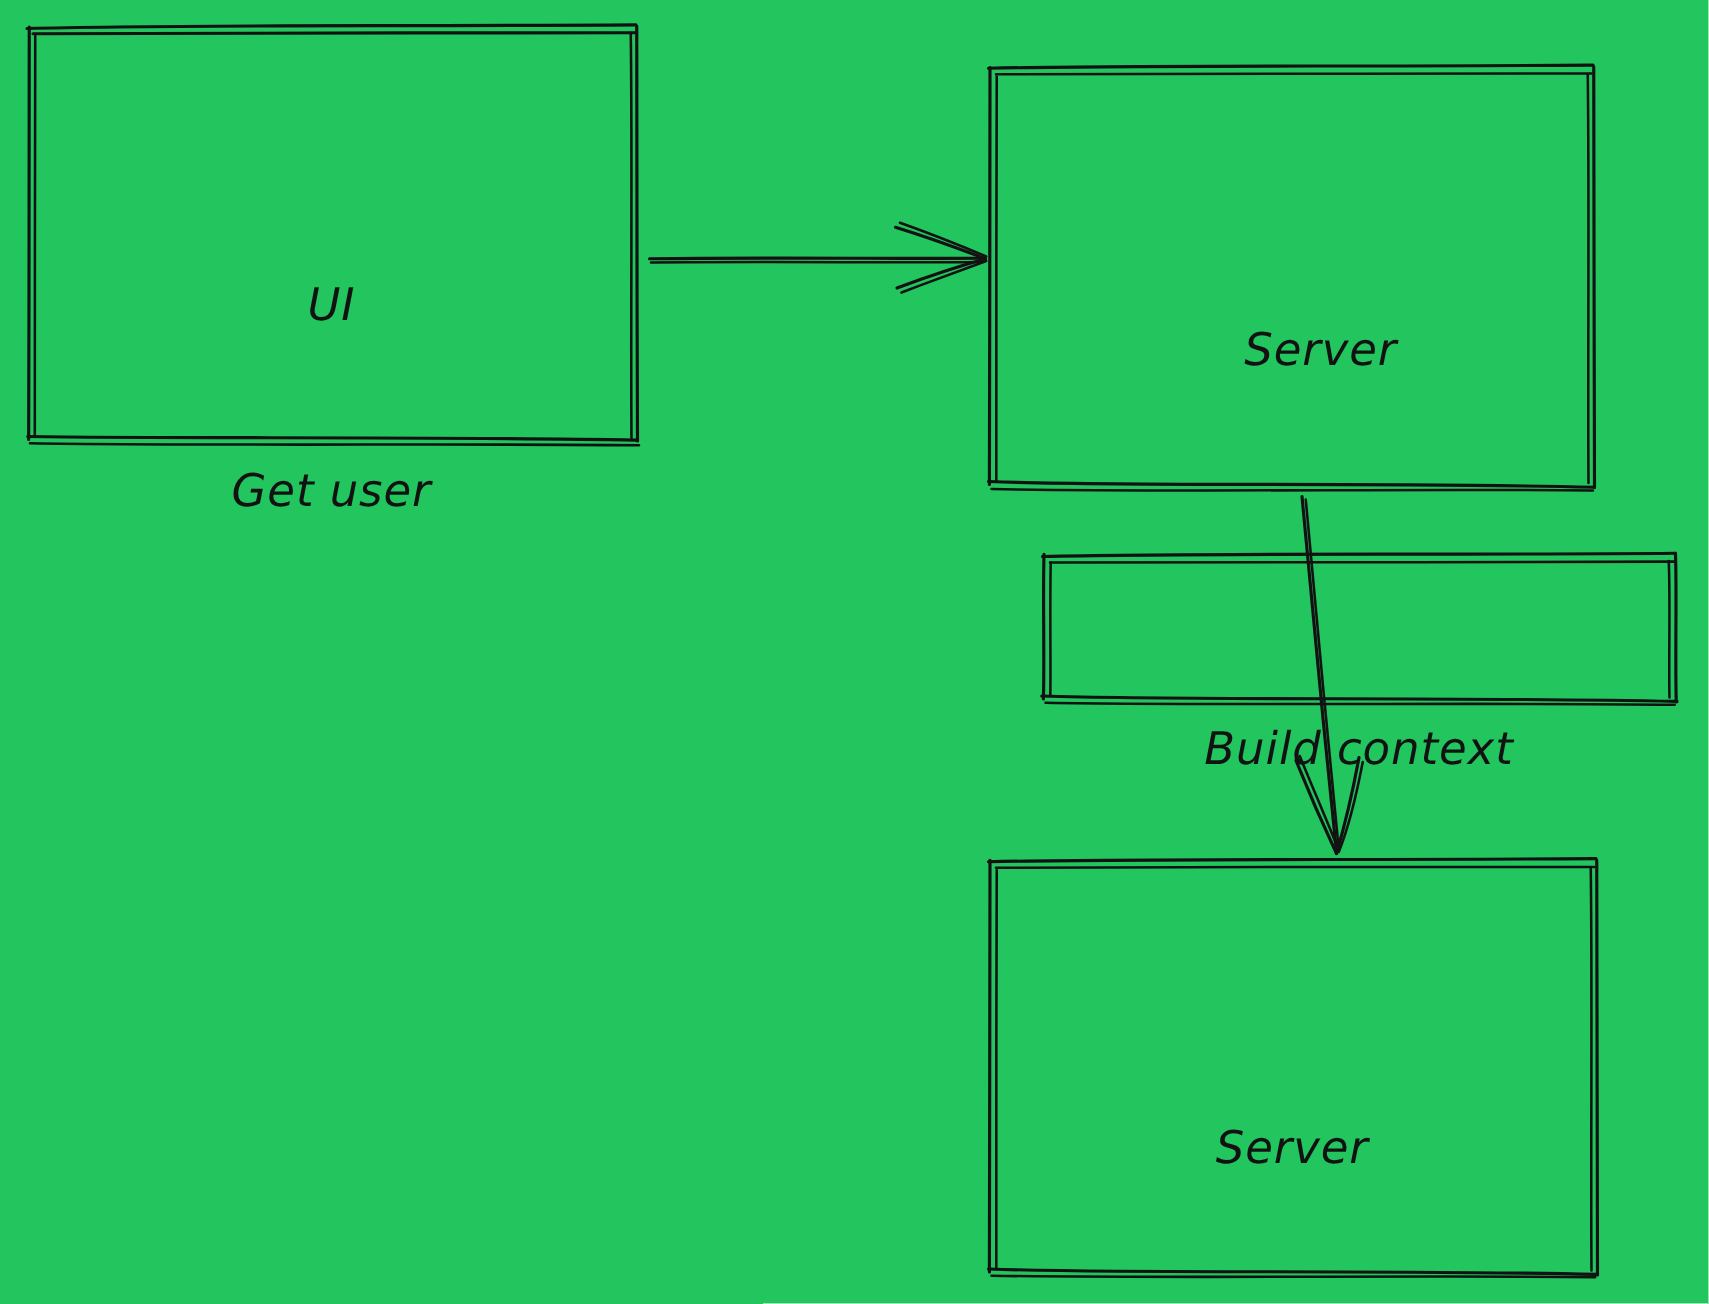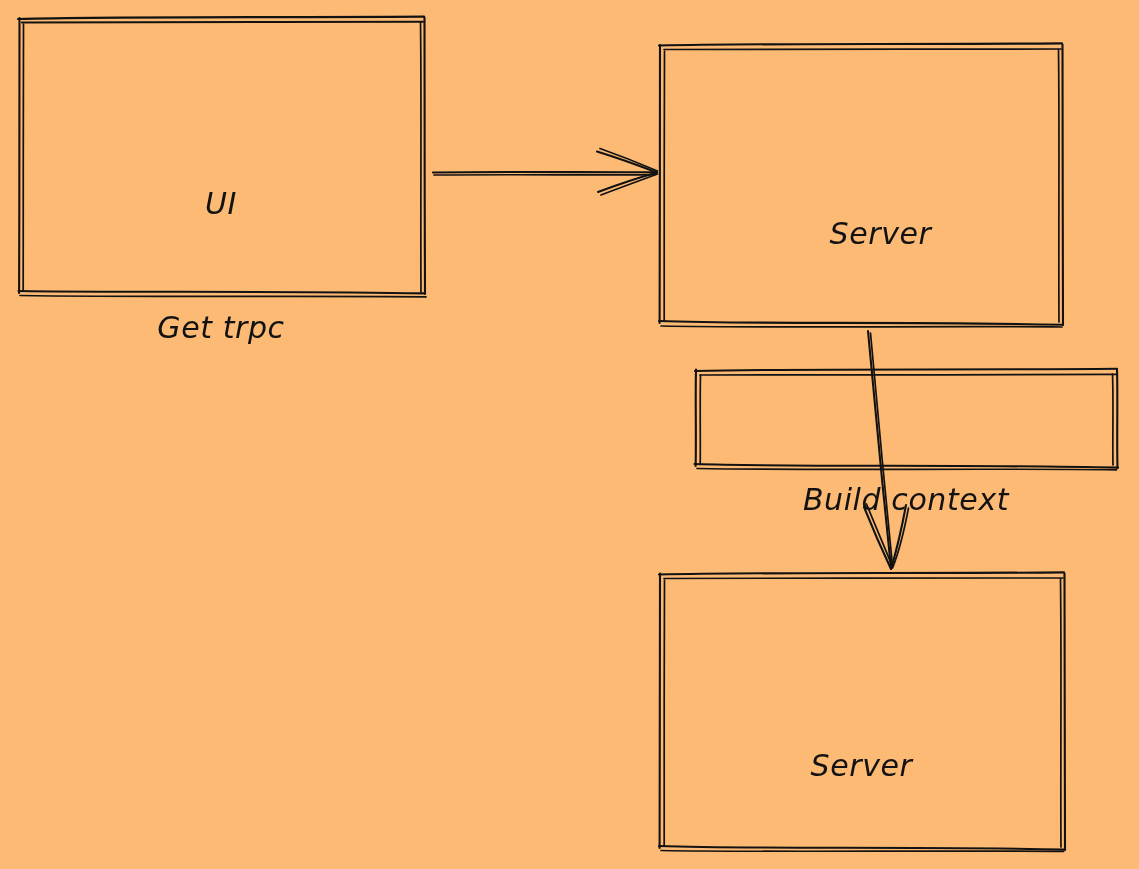--- a/index.html
+++ b/index.html
@@ -11,21 +11,21 @@
   body {
     width: 1139px;
     height: 869px;
     overflow: hidden;
     font-family: "DejaVu Sans", sans-serif;
   }
   #canvas {
     position: relative;
     width: 1139px;
     height: 869px;
-    background: #fdba74;
+    background: #22c55e;
   }
   #canvas svg.layer {
     position: absolute;
     top: 0;
     left: 0;
     width: 1139px;
     height: 869px;
   }
   .sketch-stroke {
     fill: none;
@@ -120,21 +120,21 @@
       <path class="sketch-stroke" d="M864 507 C 872 527, 883 552, 891 569"></path>
       <path class="sketch-stroke thin" d="M866.5 504 C 875 525, 885.5 549, 892.5 567"></path>
       <path class="sketch-stroke" d="M906 505 C 902 527, 896 552, 891 569"></path>
       <path class="sketch-stroke thin" d="M908.5 508 C 904.5 529, 898.5 553, 892.5 568"></path>
     </g>
 
   </svg>
 
   <div class="node-label" style="left:17px; top:100px; width:408px;">
     <span class="ln">UI</span>
-    <span class="ln">Get trpc</span>
+    <span class="ln">Get user</span>
   </div>
 
   <div class="node-label" style="left:678px; top:130px; width:405px;">
     <span class="ln">Server</span>
   </div>
 
   <div class="node-label" style="left:694px; top:396px; width:424px;">
     <span class="ln">Build context</span>
   </div>
 

